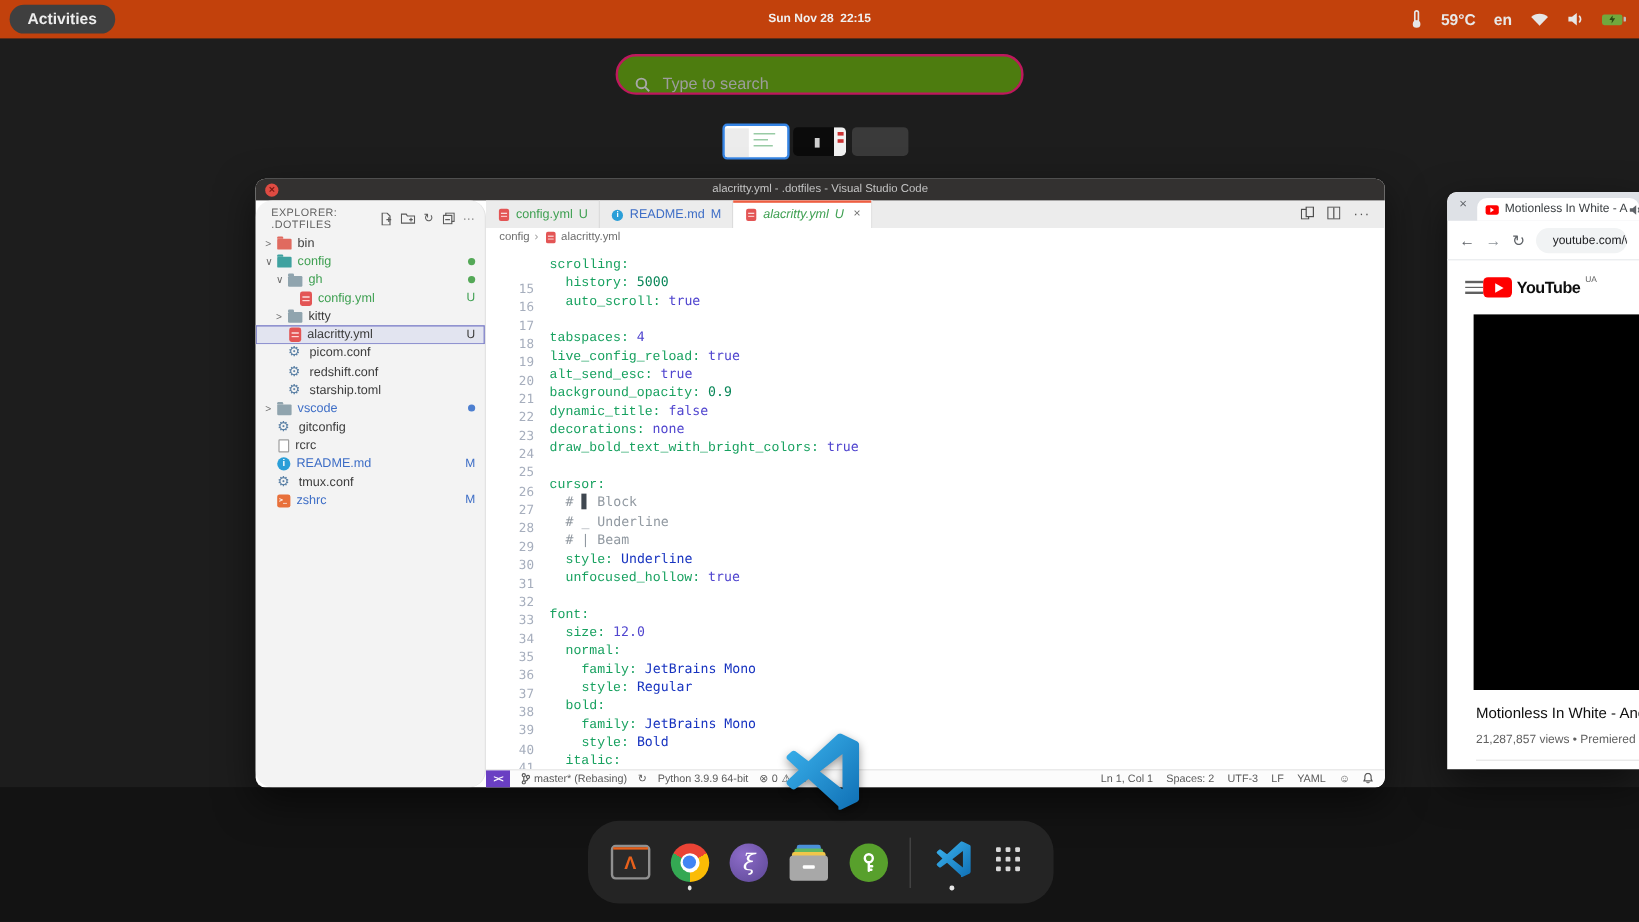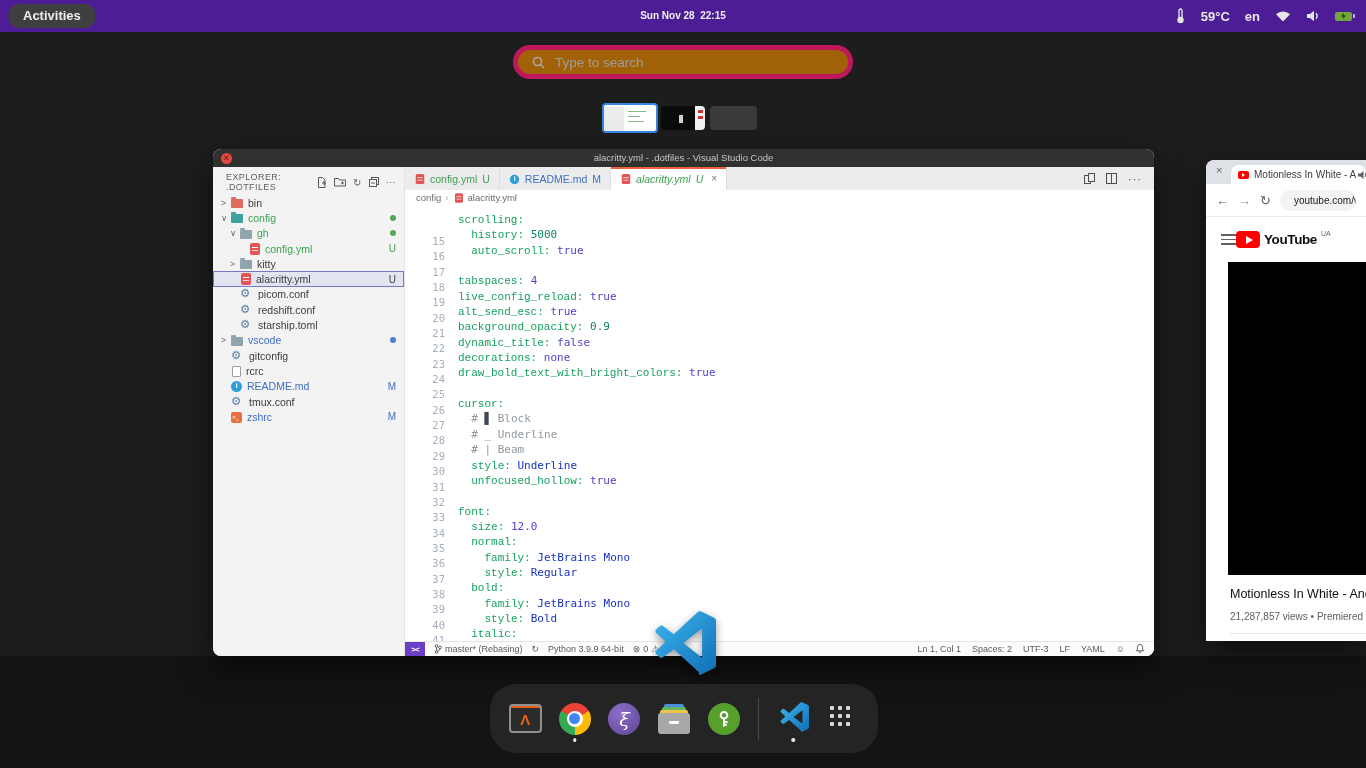--- a/index.html
+++ b/index.html
@@ -1,34 +1,34 @@
 <!DOCTYPE html>
 <html><head>
 <meta charset="utf-8">
 <style>
   * { box-sizing: border-box; margin: 0; padding: 0; }
   html,body { width:1366px; height:768px; overflow:hidden; background:#1d1d1d;
     font-family:"Liberation Sans", sans-serif; }
 
   
   .band { position:absolute; left:0; right:0; top:656px; bottom:0; background:#131313; z-index:1; }
-  .topbar { position:absolute; left:0; top:0; right:0; height:32px; background:#4c1d95; z-index:40; }
+  .topbar { position:absolute; left:0; top:0; right:0; height:32px; background:#c2410c; z-index:40; }
   .activities { position:absolute; left:8px; top:4px; height:24px; padding:0 15px; border-radius:13px;
     background:#3f3f3f; color:#ededed; font-size:13px; font-weight:700; line-height:24px; }
   .clock { position:absolute; left:50%; top:0; transform:translateX(-50%); height:32px; line-height:32px;
     color:#f0f0f0; font-size:10px; font-weight:700; white-space:pre; }
   .sysarea { position:absolute; right:14px; top:0; height:32px; display:flex; align-items:center; gap:15px;
     color:#e8e8e8; font-size:13px; font-weight:700; }
   .battery { width:17px; height:9px; border-radius:2px; background:#71a83d; position:relative; }
   .battery::after { content:''; position:absolute; right:-3px; top:2.5px; width:2px; height:4px; background:#bdbdbd; border-radius:0 1px 1px 0; }
   .bolt { position:absolute; left:6px; top:1px; width:5px; height:7px; background:#2c4a12;
     clip-path:polygon(60% 0,0 60%,45% 60%,40% 100%,100% 40%,55% 40%); }
 
   .searchbar { position:absolute; left:50%; top:45px; transform:translateX(-50%); width:340px; height:34px;
-    border-radius:17px; background:#a16207; border:5px solid #be185d; display:flex; align-items:center; gap:10px;
+    border-radius:17px; background:#4d7c0f; border:2px solid #be185d; display:flex; align-items:flex-end; gap:10px;
     padding:0 14px; z-index:10; }
   .searchbar input { background:transparent; border:none; outline:none; color:#cfcfcf; font-size:13.5px; width:260px;
     font-family:"Liberation Sans",sans-serif; }
   .searchbar input::placeholder { color:#9d9d9d; }
 
   .ws-row { position:absolute; top:101px; left:0; right:0; height:34px; z-index:10; }
   .ws { position:absolute; border-radius:4px; }
   .ws1 { left:602px; top:2px; width:56px; height:30px; border:2px solid #3584e4; background:#fff; overflow:hidden; }
   .ws1 .mini-side { position:absolute; left:0; top:2px; bottom:0; width:20px; background:#ececec; }
   .ws1 .mini-line { position:absolute; height:1px; background:#7fbf8f; }
@@ -39,21 +39,21 @@
   .ws3 { left:710px; top:5px; width:47px; height:24px; background:#3a3a3a; }
 
   
   .vscode { position:absolute; left:213px; top:149px; width:941px; height:507px; border-radius:8px; overflow:hidden;
     background:#fff; box-shadow:0 12px 32px rgba(0,0,0,.55); z-index:10; display:flex; flex-direction:column; }
   .vs-titlebar { height:18px; background:#333130; position:relative; flex:none; }
   .vs-title { text-align:center; color:#c4c4c4; font-size:9.5px; line-height:18px; }
   .vs-close { position:absolute; left:8px; top:3.5px; width:11px; height:11px; border-radius:50%; background:#df4b42;
     color:#7a1812; font-size:9px; line-height:10px; text-align:center; font-weight:700; }
   .vs-body { flex:1; display:flex; min-height:0; }
-  .vs-side { width:192px; flex:none; background:#f3f3f3; border-right:1px solid #e3e3e3; position:relative; font-size:10.5px; }
+  .vs-side { width:192px; flex:none; background:#f3f3f3; border-right:1px solid #e3e3e3; position:relative; font-size:10.5px;border-radius:14px; }
   .vs-side-head { display:flex; align-items:center; padding:5px 8px 3px 13px; color:#616161; font-size:9px; letter-spacing:.4px; }
   .vs-side-head .sp { flex:1; }
   .hicon { margin-left:7px; display:inline-flex; color:#5a5a5a; }
   .trow { height:15.3px; display:flex; align-items:center; padding-right:8px; color:#3c3c3c; position:relative; }
   .trow.sel { background:#e2e4f0; box-shadow:inset 0 0 0 1px #7678c5; }
   .chev { width:10px; flex:none; color:#6b6b6b; font-size:8.5px; line-height:10px; }
   .ficon { width:13px; height:12px; margin-right:5px; flex:none; position:relative; display:inline-block; }
   .ficon.folder, .ficon.folder-red, .ficon.folder-teal { height:9px; width:12px; margin-top:2px; border-radius:1px; background:#90a4ae; }
   .ficon.folder-red { background:#e06a5f; } .ficon.folder-teal { background:#3fa2a0; }
   .ficon.folder::before, .ficon.folder-red::before, .ficon.folder-teal::before { content:''; position:absolute; top:-2px; left:0;

